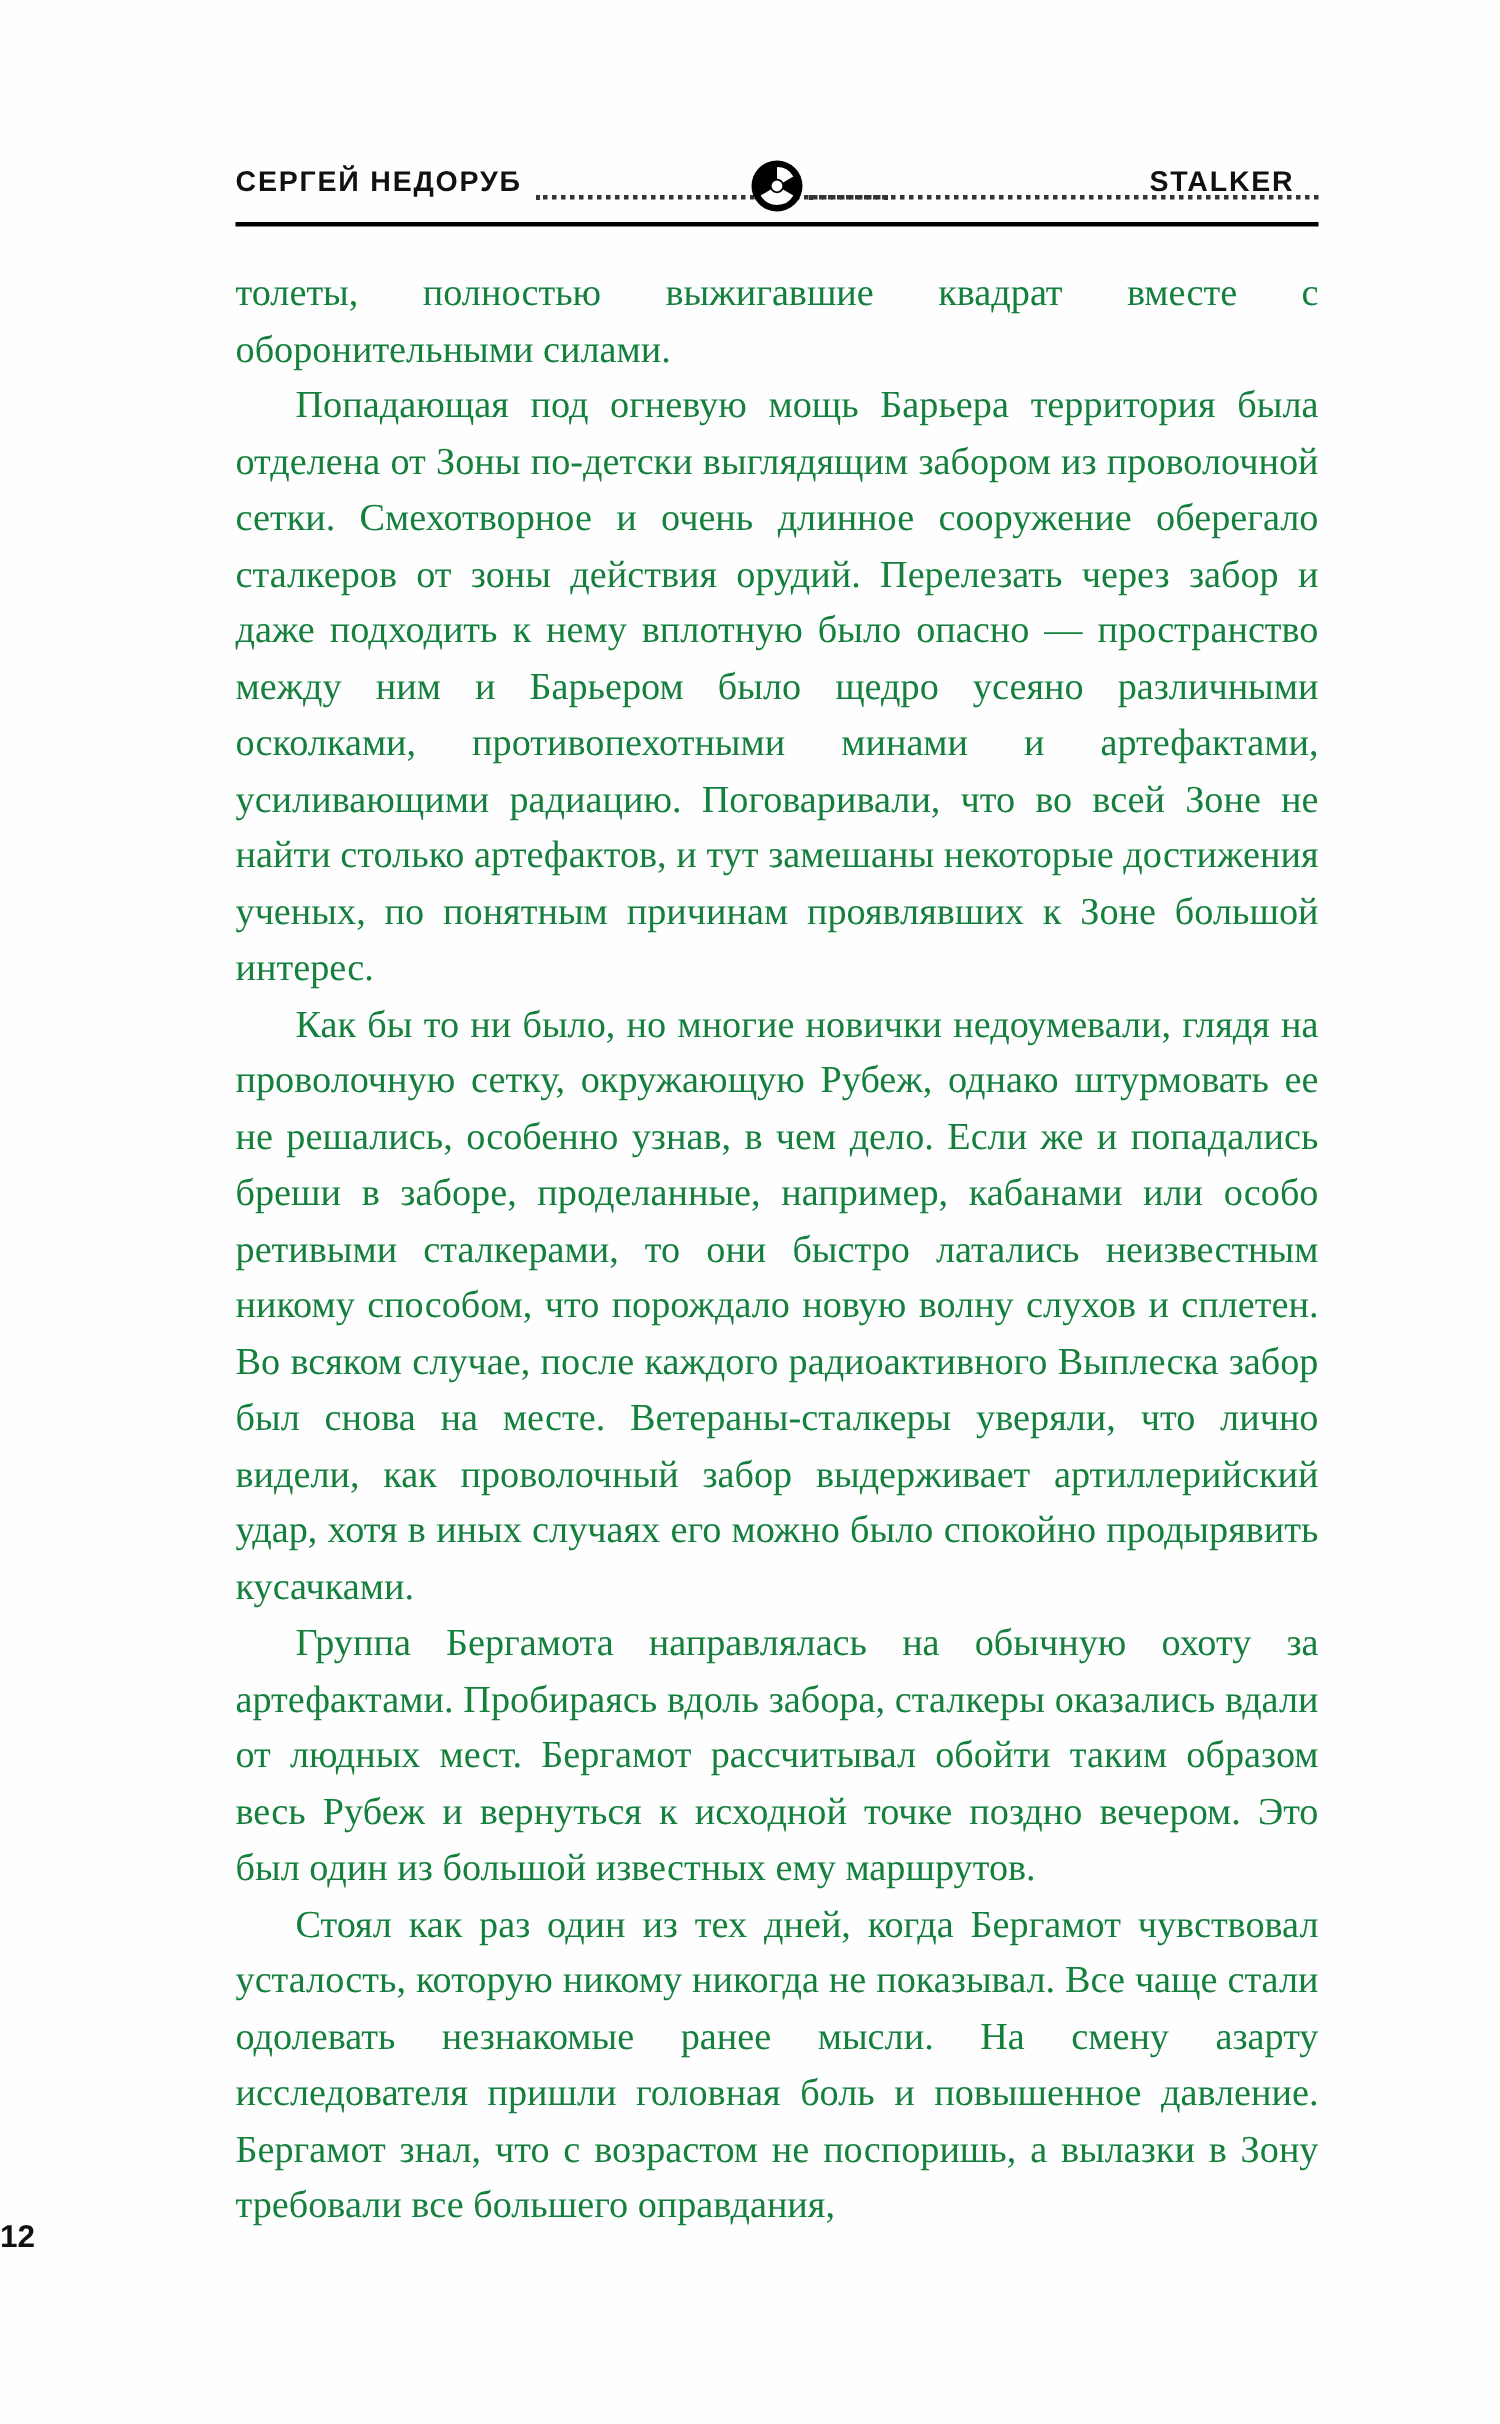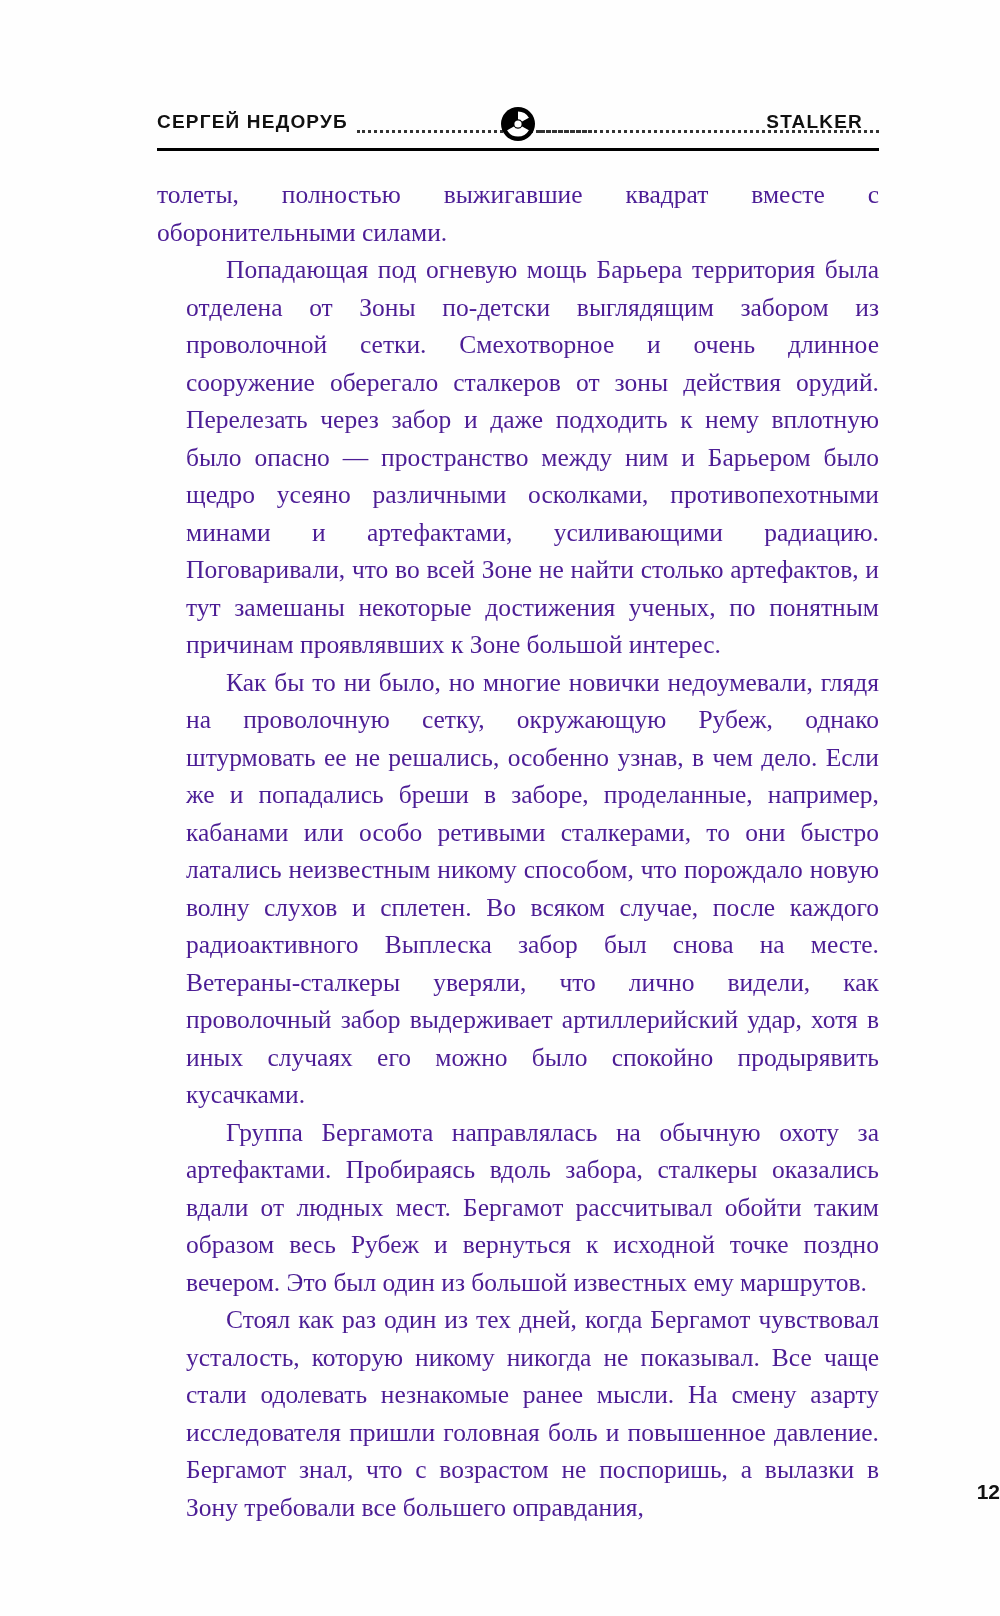--- a/index.html
+++ b/index.html
@@ -74,39 +74,38 @@
     background: #000;
   }
 
   
   .body-text {
     margin-top: 22px;
     font-size: 25.5px;
     line-height: 37.5px;
     text-align: justify;
     text-justify: inter-word;
-    color: #4c1d95;
+    color: #15803d;
     hyphens: manual;
   }
   .body-text p {
     margin: 0;
     text-indent: 0;
   }
   .body-text p.indent {
     text-indent: 40px;
-    margin-left: 29px;
   }
 
   
   .folio {
     position: absolute;
     left: 0;
     right: 0;
     bottom: 112px;
-    text-align: right;
+    text-align: left;
     font-family: "Liberation Sans", sans-serif;
     font-weight: bold;
     font-size: 21px;
     color: #111;
   }
 </style>
 </head>
 <body>
 
 <div class="page">

